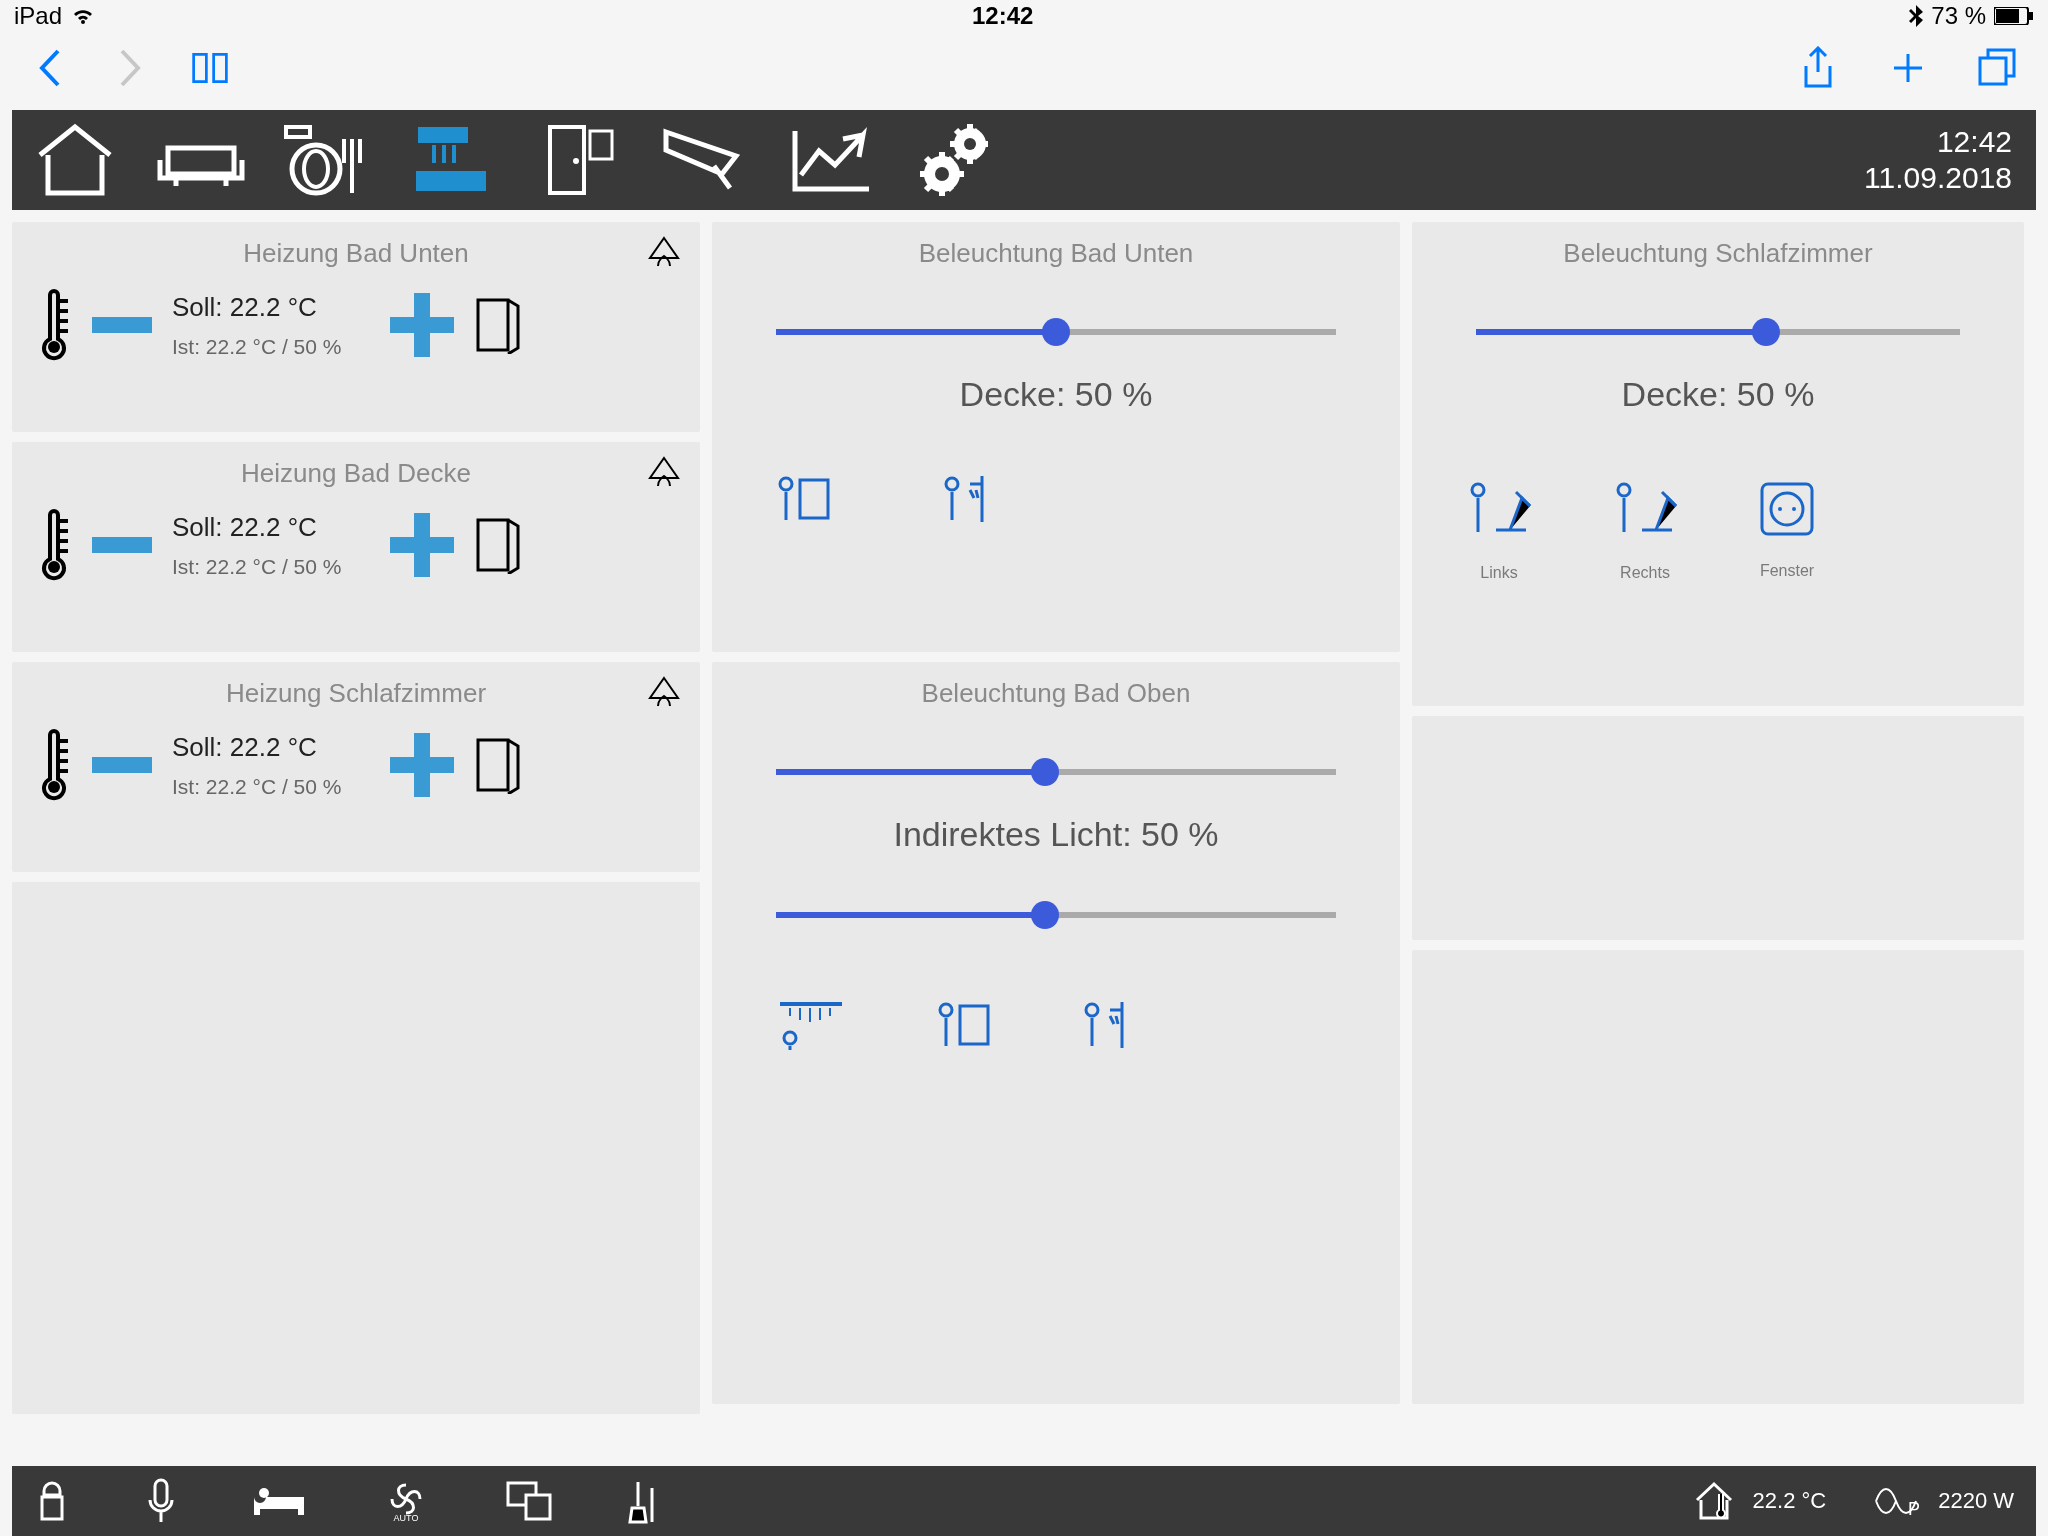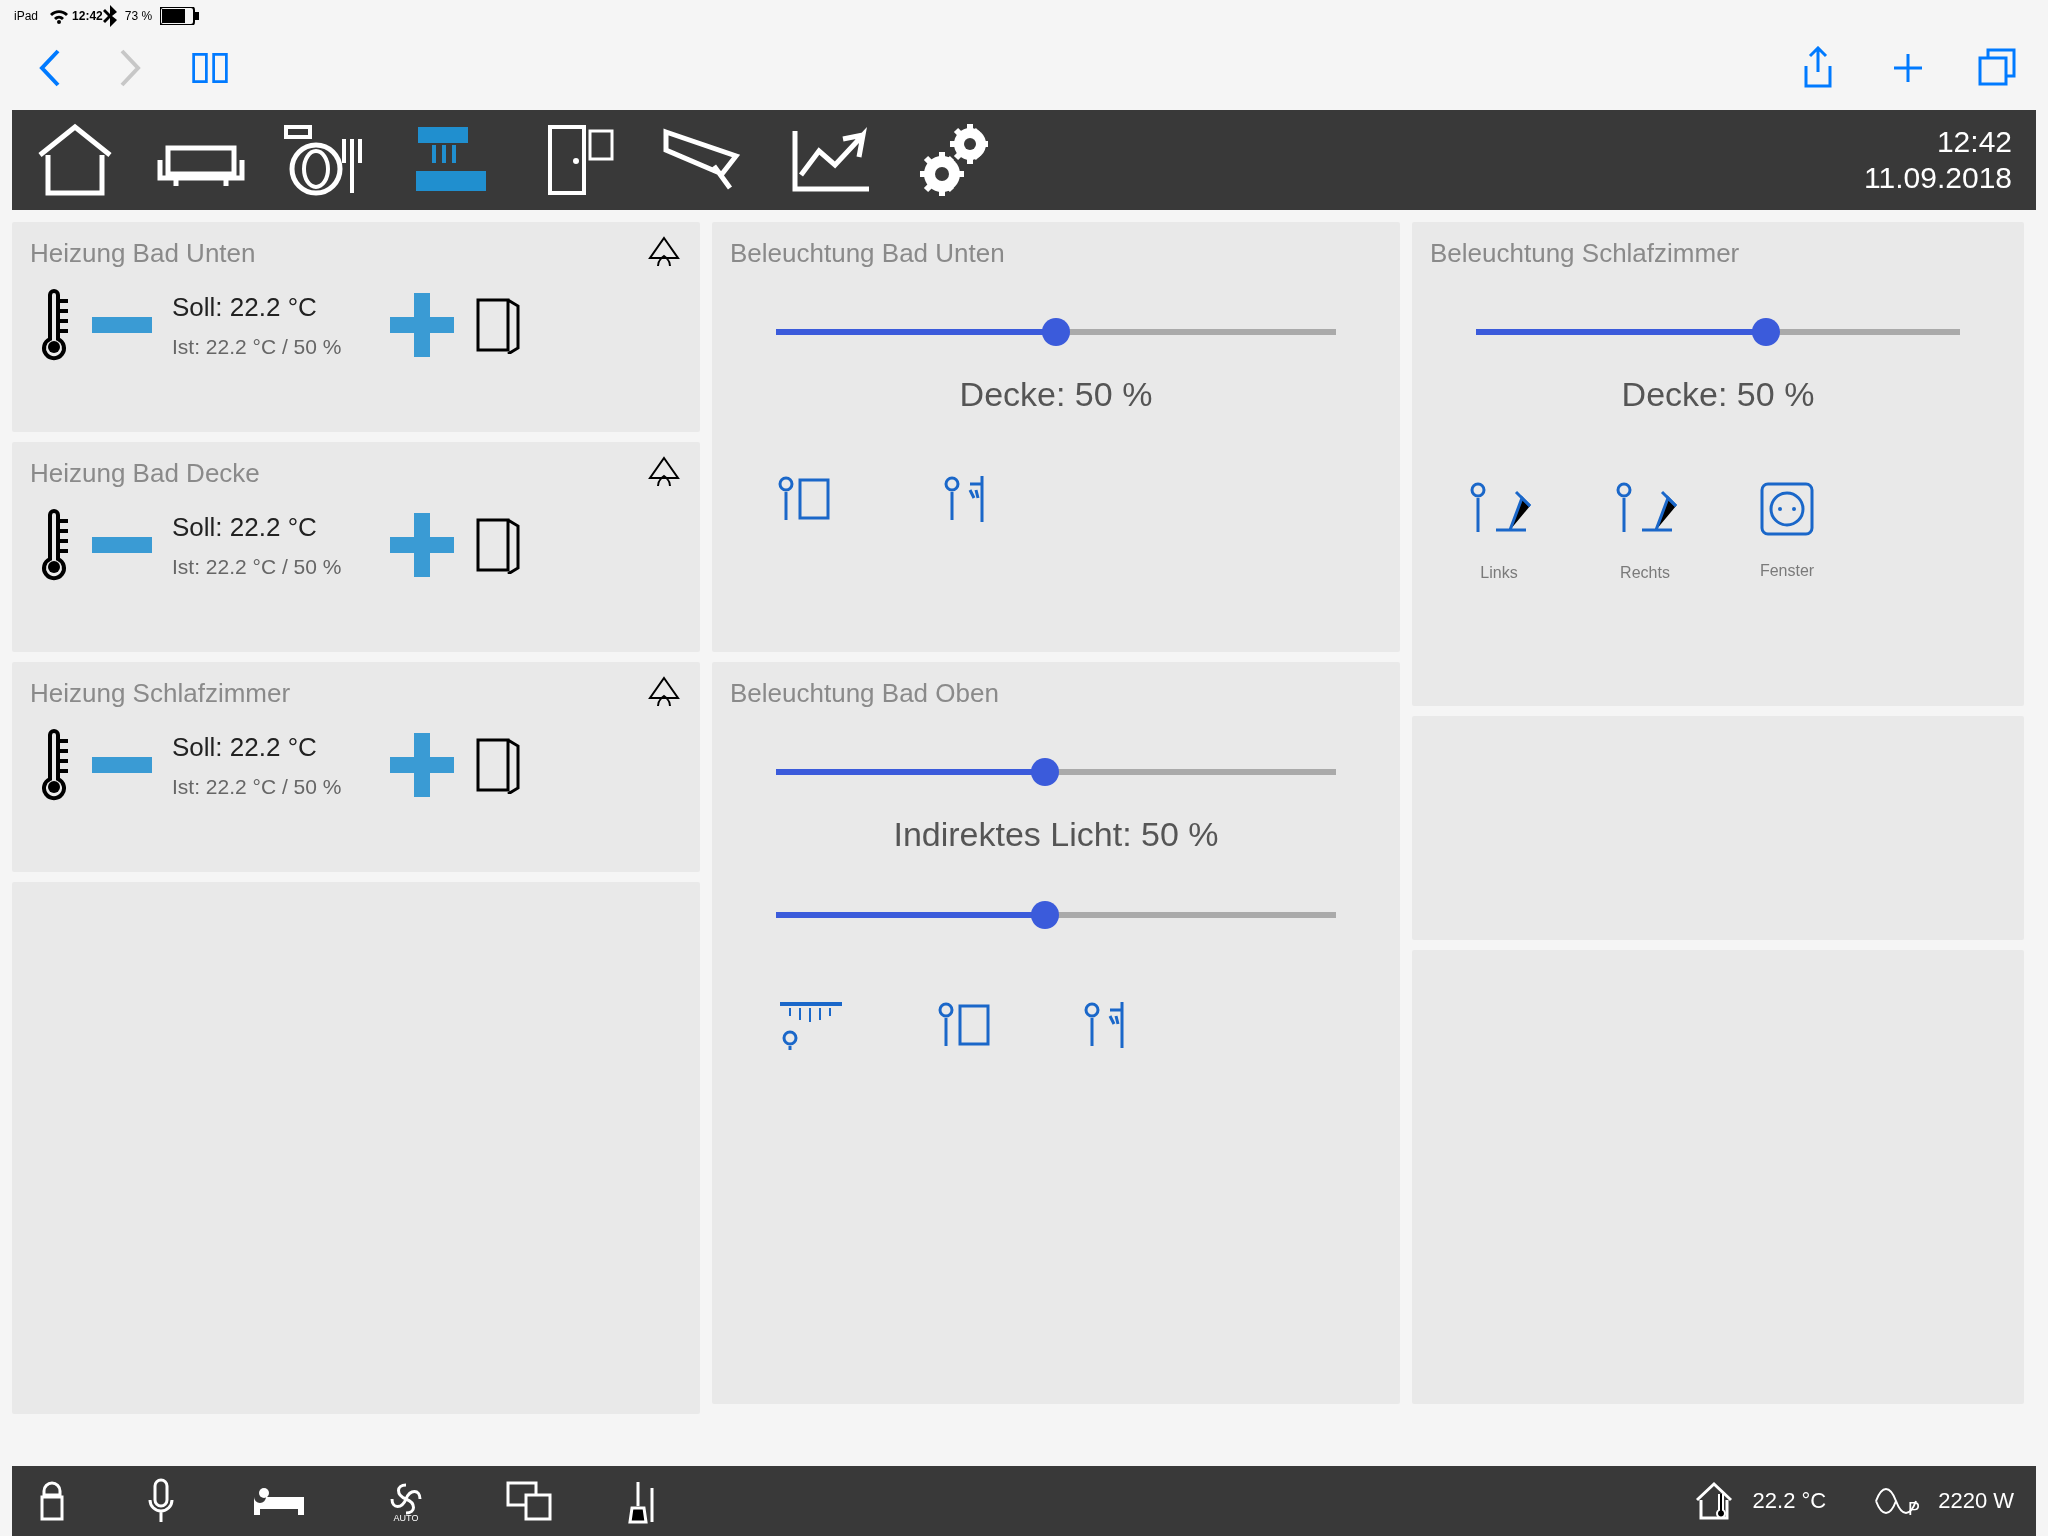--- a/index.html
+++ b/index.html
@@ -1,19 +1,19 @@
 <!DOCTYPE html>
 <html><head>
 <meta charset="utf-8">
 <style>
 * { margin:0; padding:0; box-sizing:border-box; font-family: -apple-system, Helvetica, Arial, sans-serif; }
 body { background:#f5f5f5; width:2048px; height:1536px; overflow:hidden; }
 
 
-.status-bar { height:32px; background:#f5f5f5; display:flex; align-items:center; padding:0 14px; font-size:12px; }
+.status-bar { height:32px; background:#f5f5f5; display:flex; align-items:center; justify-content:space-between; padding:0 14px; font-size:24px; }
 .status-left, .status-right { display:flex; align-items:center; gap:8px; }
 .status-center { font-weight:600; }
 
 
 .safari-bar { height:72px; background:#f5f5f5; display:flex; align-items:center; padding:0 30px; gap:40px; }
 .safari-btn { color:#007aff; width:40px; height:40px; display:flex; align-items:center; justify-content:center; }
 .safari-btn.dis { color:#bbb; }
 .url-field { flex:1; max-width:1310px; background:#e0e0e0; border-radius:14px; height:56px; display:flex; align-items:center; justify-content:center; position:relative; font-size:26px; color:#000; }
 .reload { position:absolute; right:22px; font-size:28px; }
 .safari-right { display:flex; align-items:center; gap:50px; margin-left:auto; }
@@ -25,21 +25,21 @@
 .nav-dt { margin-left:auto; text-align:right; color:#fff; font-size:30px; line-height:1.2; padding-right:6px;}
 
 
 .grid { display:flex; gap:12px; padding:12px; }
 .col { display:flex; flex-direction:column; gap:10px; }
 .col1 { width:688px; }
 .col2 { width:688px; }
 .col3 { width:612px; }
 
 .tile { background:#e9e9e9; border-radius:2px; padding:16px 18px; position:relative; }
-.tile-title { color:#8a8a8a; font-size:26px; margin-bottom:14px; }
+.tile-title { color:#8a8a8a; font-size:26px; margin-bottom:14px;text-align:center; }
 .fire-icon { position:absolute; top:14px; right:18px; }
 
 .heat-row { display:flex; align-items:center; gap:18px; padding:6px 0 10px 8px;}
 .heat-text { }
 .soll { font-size:26px; color:#222; }
 .ist  { font-size:21px; color:#666; margin-top:12px;}
 .pm-btn { width:64px; height:64px; display:flex; align-items:center; justify-content:center; }
 
 
 .slider-wrap { padding:36px 46px 0 46px; }

